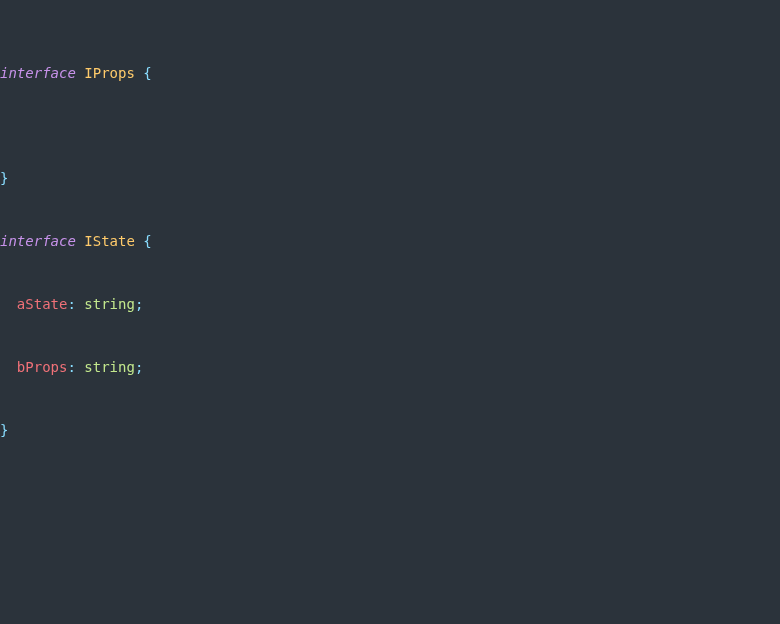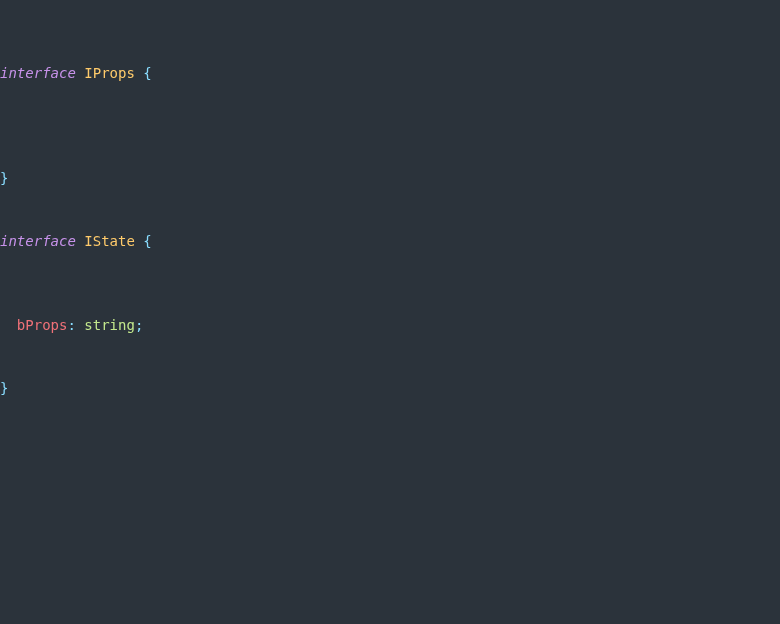--- a/index.html
+++ b/index.html
@@ -59,20 +59,21 @@
 
 
 <span class="line"><span class="kw">interface</span> <span class="type">IProps</span> <span class="punc">{</span></span>
 
 
 
 <span class="line"><span class="punc">}</span></span>
 
 <span class="line"><span class="kw">interface</span> <span class="type">IState</span> <span class="punc">{</span></span>
 
+<span class="line">  <span class="ident">aState</span><span class="punc">:</span> <span class="stype">string</span><span class="punc">;</span></span>
 
 <span class="line">  <span class="ident">bProps</span><span class="punc">:</span> <span class="stype">string</span><span class="punc">;</span></span>
 
 <span class="line"><span class="punc">}</span></span>
 
 <span class="line"> </span>
 
 
 
 

